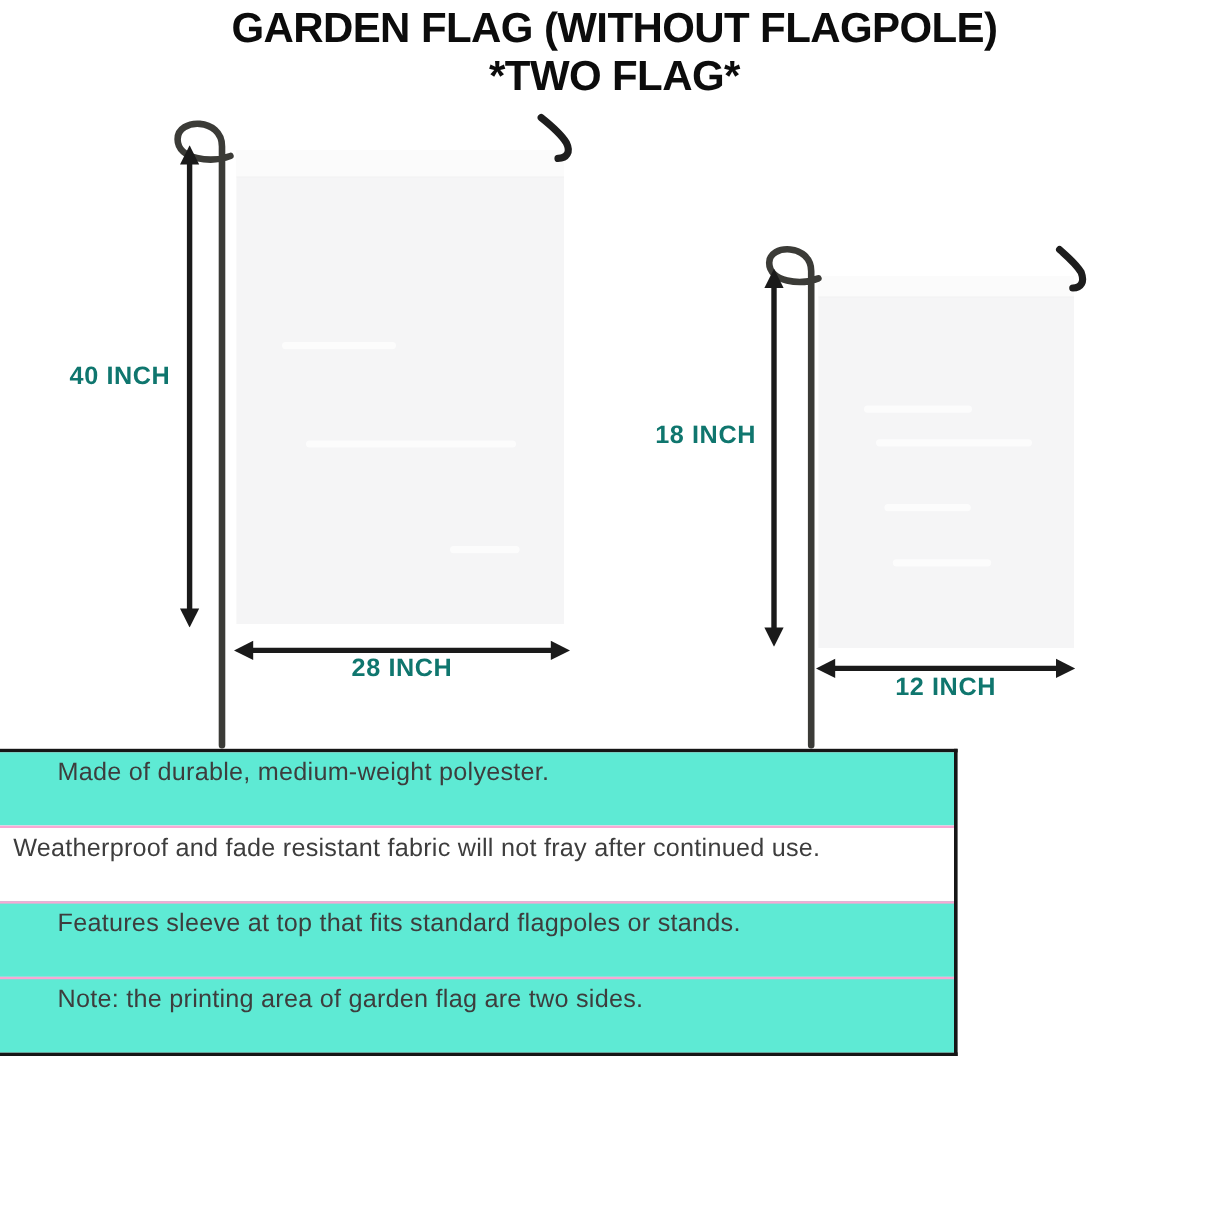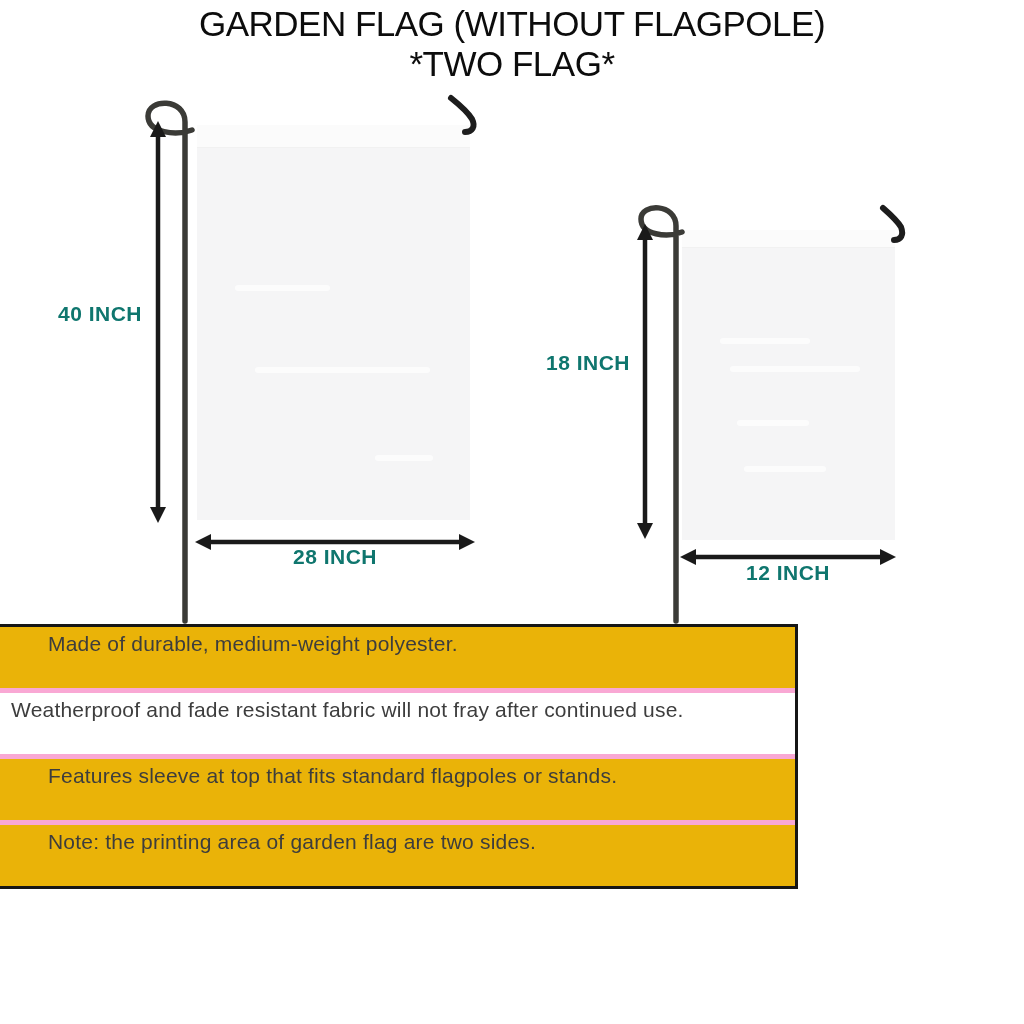--- a/index.html
+++ b/index.html
@@ -2,43 +2,43 @@
 <html><head>
 <meta charset="utf-8">
 <style>
   html,body{margin:0;padding:0;background:#ffffff;}
   .stage{
     position:relative;width:1024px;height:1024px;background:#ffffff;overflow:hidden;
     font-family:"Liberation Sans", sans-serif;
   }
   
   .title-block{position:absolute;top:4px;left:0;width:1024px;text-align:center;color:#0c0c0c;}
-  .title-line{font-size:35px;font-weight:400;line-height:40px;letter-spacing:-0.5px;}
+  .title-line{font-size:35px;font-weight:700;line-height:40px;letter-spacing:-0.5px;}
   
   .abs{position:absolute;}
   .flag-canvas{position:absolute;background:#f5f5f6;}
   .flag-sleeve{position:absolute;left:0;top:0;width:100%;background:rgba(255,255,255,0.55);
     border-bottom:1px solid rgba(0,0,0,0.04);}
   .streak{position:absolute;background:rgba(255,255,255,0.7);border-radius:3px;height:6px;}
   .dim-label{position:absolute;font-size:21px;font-weight:700;color:#0f766e;letter-spacing:0.5px;}
   .center{text-align:center;}
   .right{text-align:right;}
   svg{display:block;}
   
   .features-table{
     position:absolute;left:0;top:624px;width:795px;
     border-top:3px solid #161616;border-right:3px solid #161616;border-bottom:3px solid #161616;
     display:flex;flex-direction:column;
   }
   .feature-row{
     height:56px;padding:5px 0 0 11px;box-sizing:content-box;
     font-size:21px;color:#3d3d3d;letter-spacing:0.2px;
   }
-  .feature-row + .feature-row{border-top:5px solid #f9a8d4;}
-  .row-gray{background:#eab308;padding-left:48px;}
+  .feature-row + .feature-row{border-top:2px solid #f9a8d4;}
+  .row-gray{background:#5eead4;padding-left:48px;}
   .row-white{background:#ffffff;}
 </style>
 </head>
 <body>
 
 <div class="stage">
 
   <div class="title-block">
     <div class="title-line">GARDEN FLAG (WITHOUT FLAGPOLE)</div>
     <div class="title-line">*TWO FLAG*</div>

